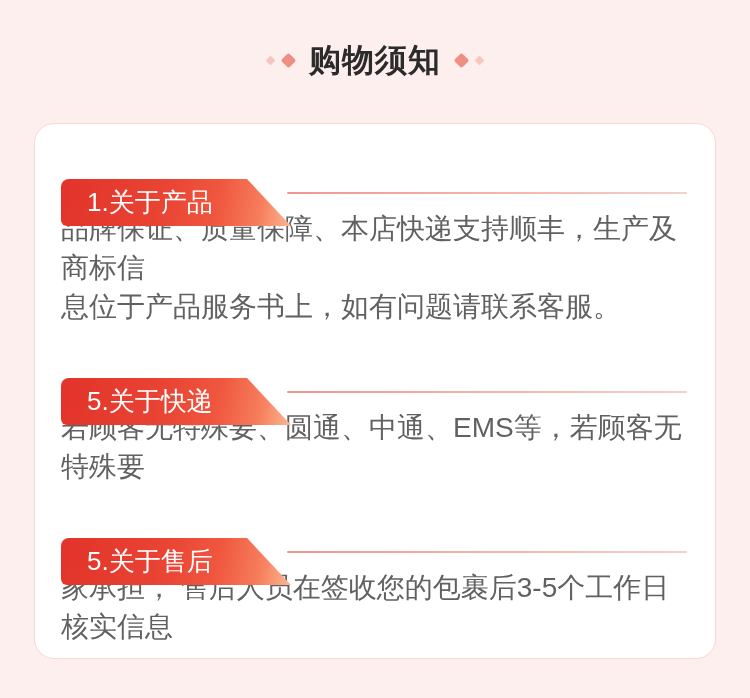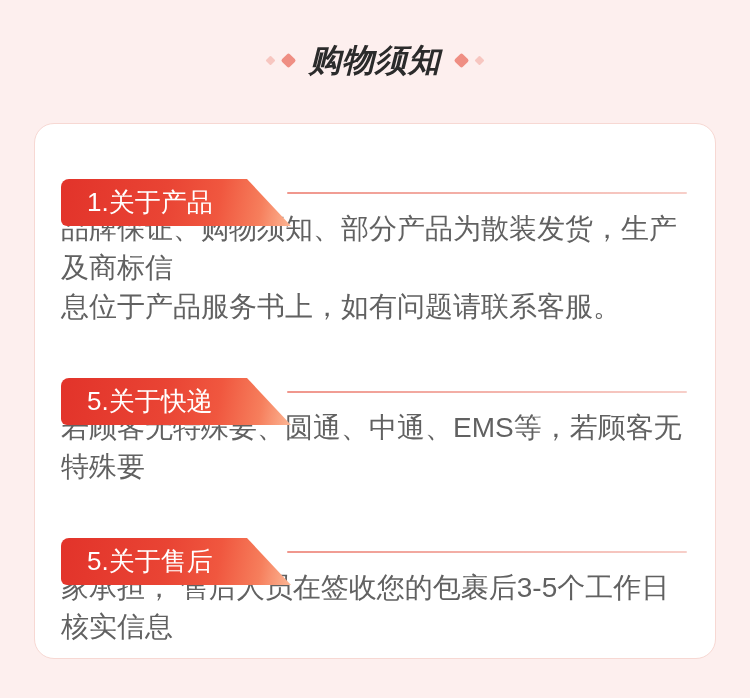--- a/index.html
+++ b/index.html
@@ -22,21 +22,20 @@
     padding-top: 42px;
     height: 78px;
   }
   .page-title {
     font-size: 32px;
     font-weight: 700;
     color: #2b2b2b;
     line-height: 36px;
     margin: 0 15px;
     letter-spacing: 1px;
-    font-style: italic;
   }
   .diamond {
     display: inline-block;
     transform: rotate(45deg);
   }
   .diamond.small {
     width: 7px; height: 7px;
     border-radius: 1px;
     background: #f7c6c0;
   }
@@ -119,21 +118,21 @@
   <div class="card">
 
     <div class="section">
       <div class="section-header">
         <div class="ribbon">
           <span>1.关于产品</span>
         </div>
         <div class="underline"></div>
       </div>
       <div class="section-body">
-        <p>品牌保证、购物须知、部分产品为散装发货，生产及商标信</p>
+        <p>品牌保证、质量保障、本店快递支持顺丰，生产及商标信</p>
         <p>息位于产品服务书上，如有问题请联系客服。</p>
       </div>
     </div>
 
     <div class="section">
       <div class="section-header">
         <div class="ribbon">
           <span>5.关于快递</span>
         </div>
         <div class="underline"></div>

